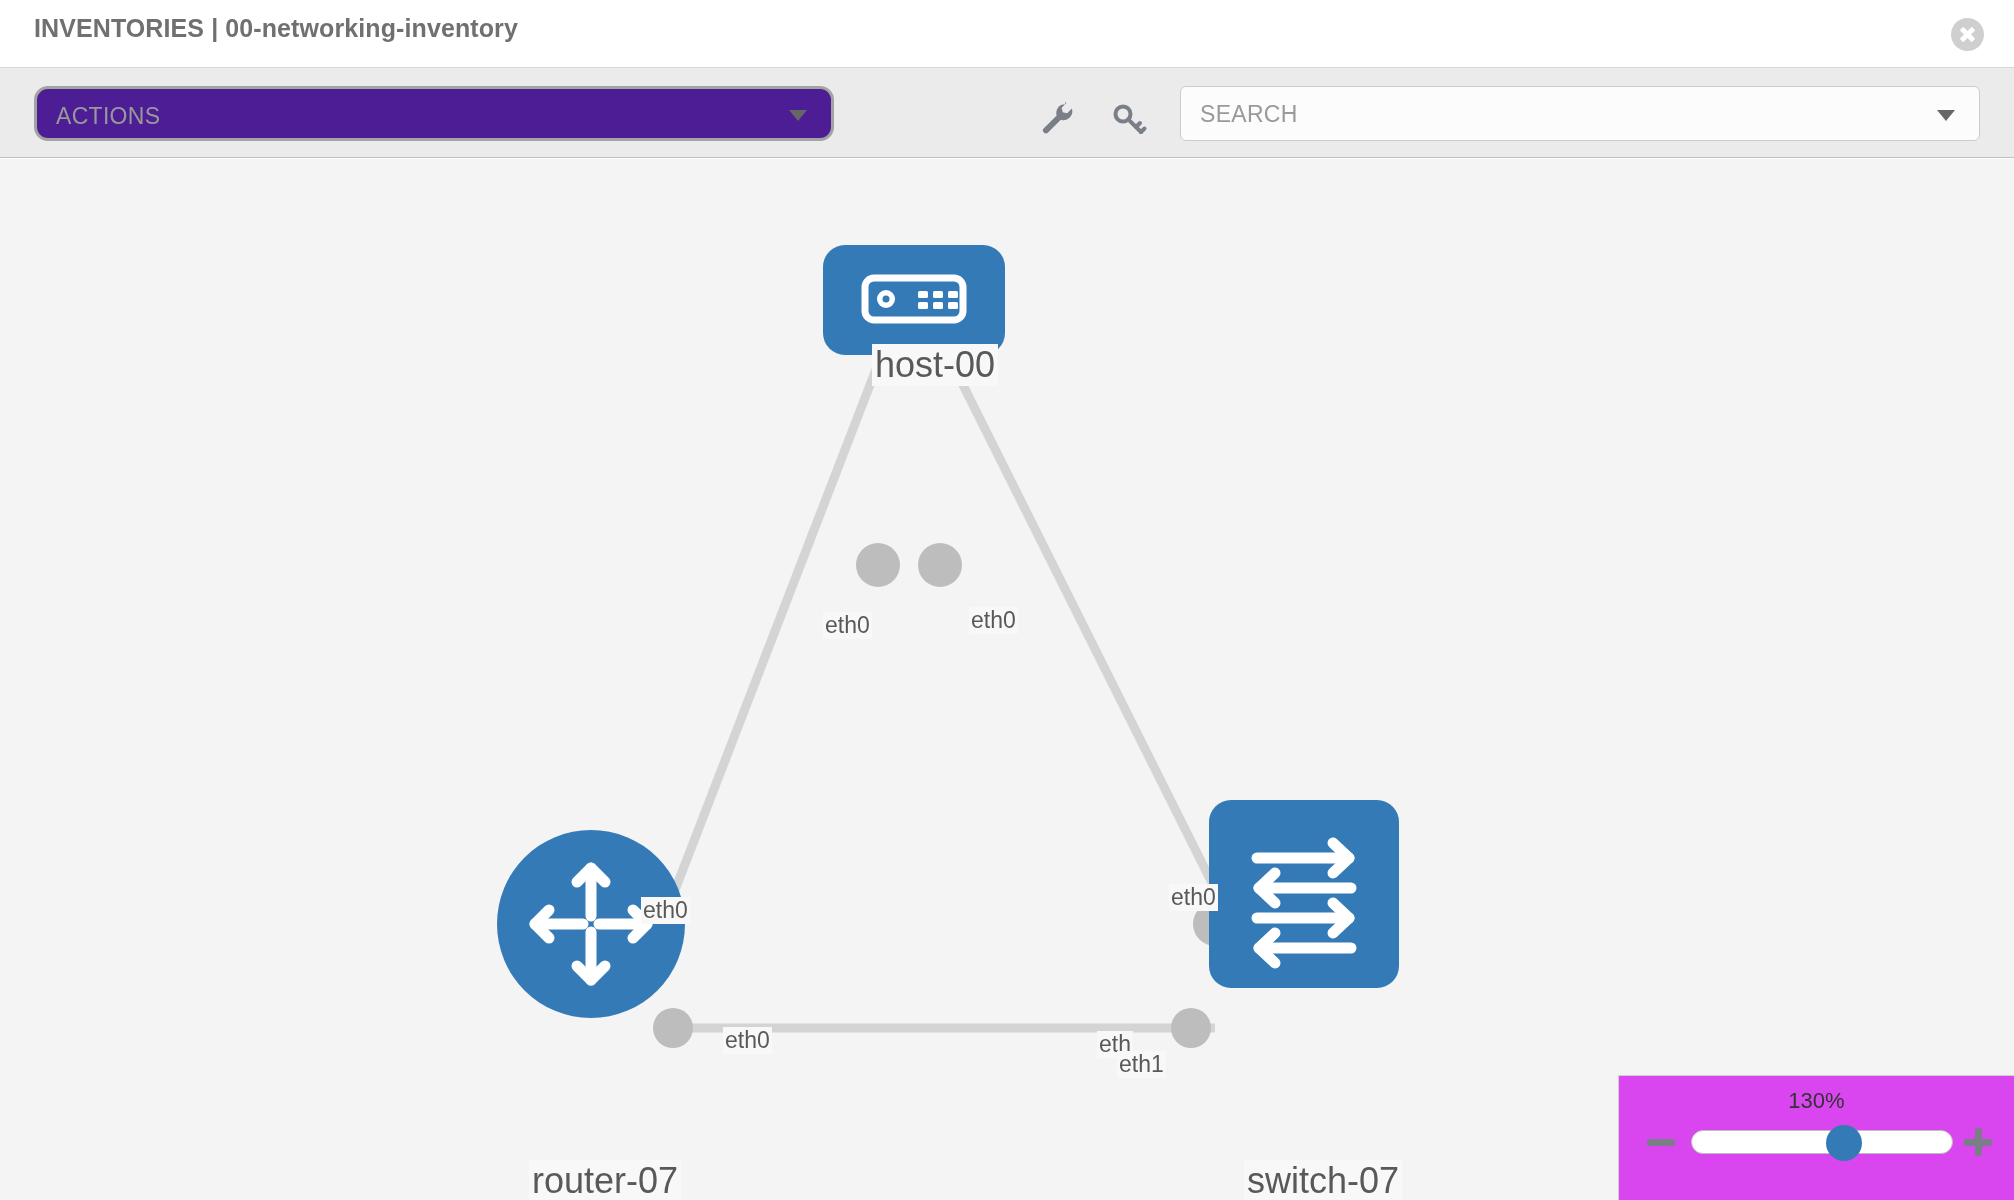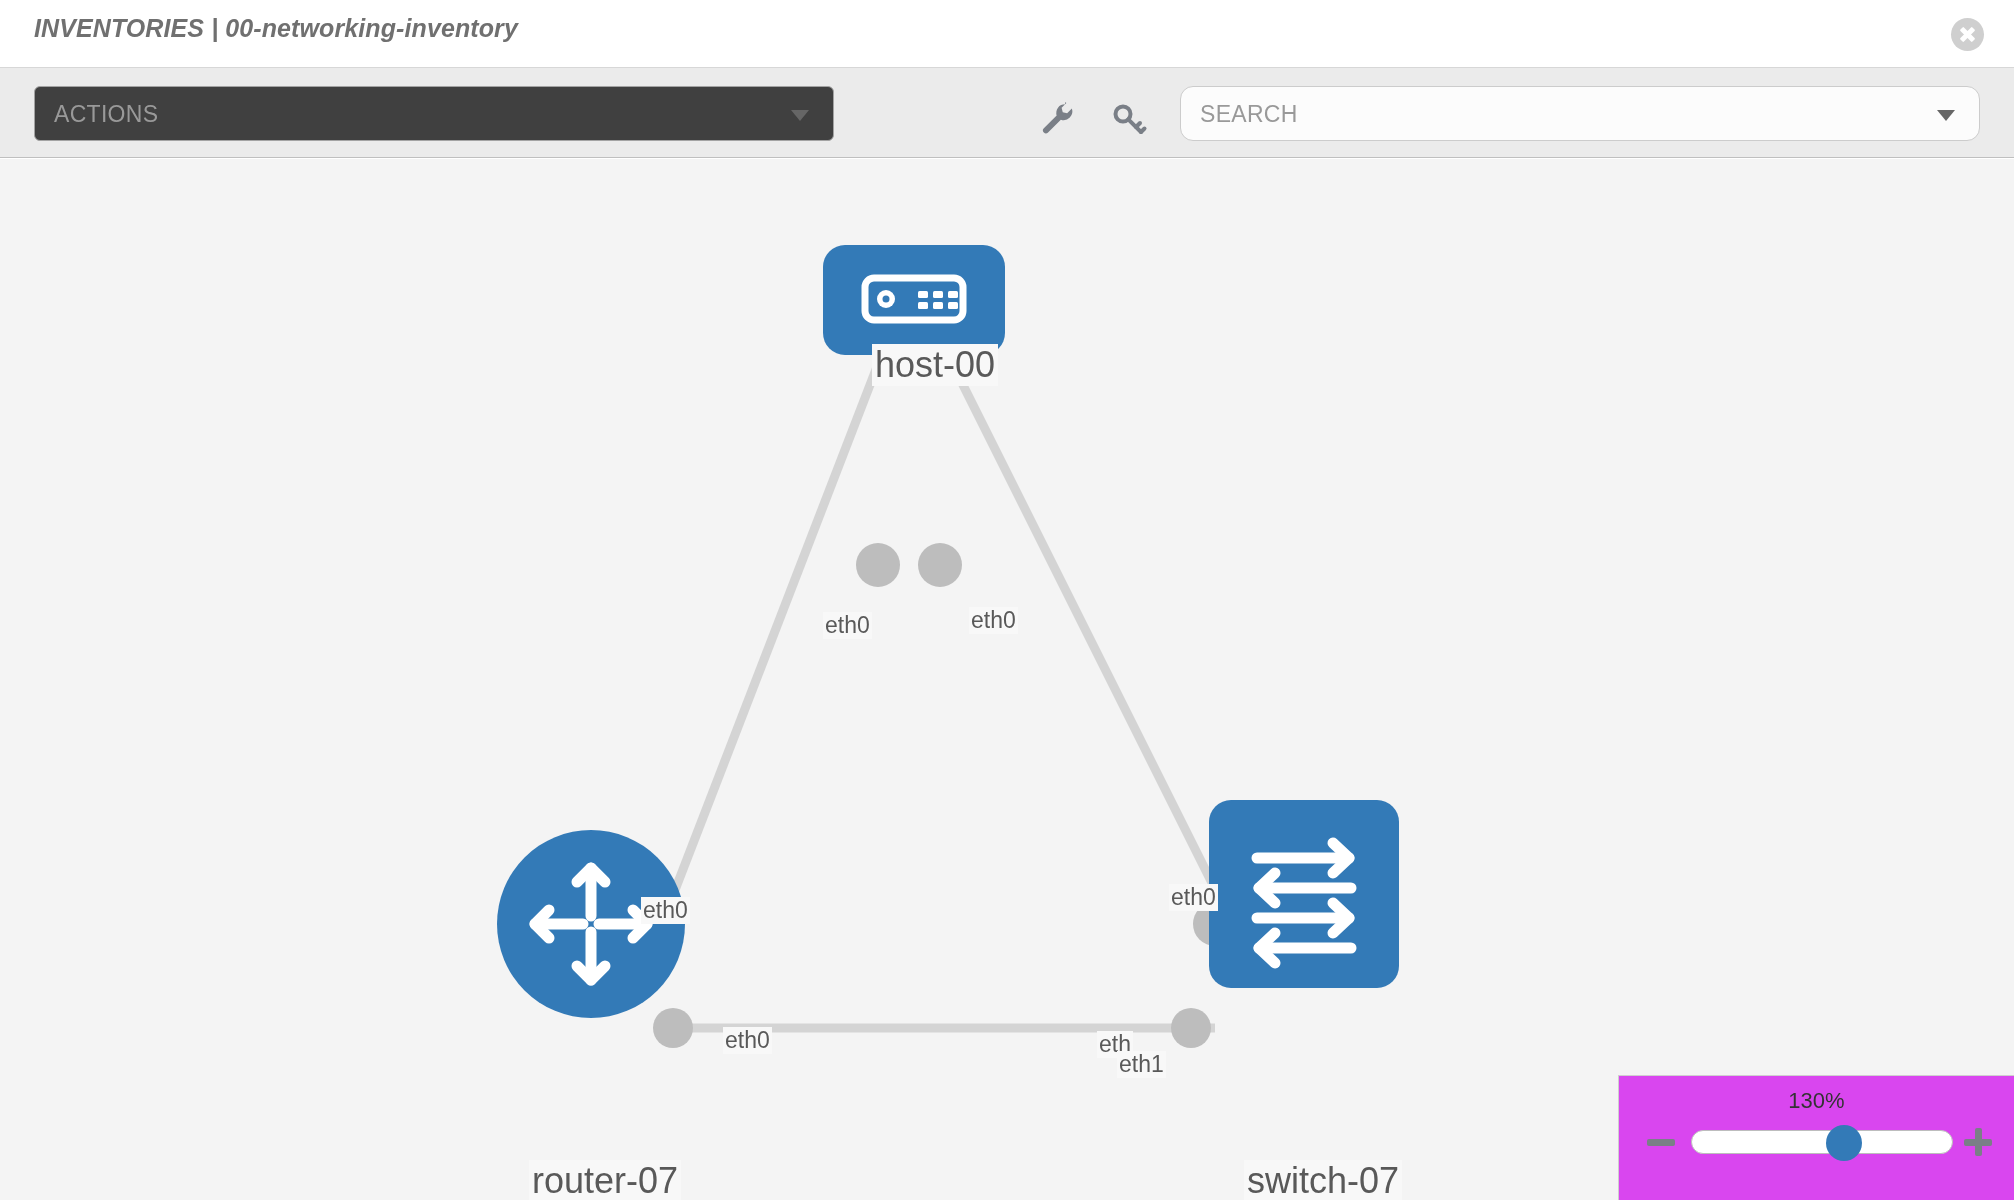--- a/index.html
+++ b/index.html
@@ -10,21 +10,20 @@
     overflow: hidden;
   }
   #app { position: relative; width: 2014px; height: 1200px; }
 
   
   .header {
     position: absolute; left: 0; top: 0;
     width: 2014px; height: 68px;
     background: #ffffff;
     border-bottom: 1px solid #d7d7d7;
-    font-style: italic;
   }
   .header-title {
     position: absolute; left: 34px; top: 14px;
     font-size: 25px; font-weight: bold;
     color: #707070; letter-spacing: 0.1px;
     white-space: nowrap;
   }
   .close-btn {
     position: absolute; right: 30px; top: 18px;
     width: 33px; height: 33px; border-radius: 50%;
@@ -41,22 +40,22 @@
   
   .toolbar {
     position: absolute; left: 0; top: 68px;
     width: 2014px; height: 90px;
     background: #ebebeb;
     border-bottom: 1px solid #bfbfbf;
   }
   .actions-select {
     position: absolute; left: 34px; top: 18px;
     width: 800px; height: 55px;
-    background: #404040;
-    border: 1px solid #a3a3a3; border-radius: 6px;
+    background: #4c1d95;
+    border: 3px solid #a3a3a3; border-radius: 14px;
     cursor: pointer;
   }
   .actions-select .label {
     position: absolute; left: 19px; top: 14px;
     font-size: 23px; color: #999999; letter-spacing: 0.3px;
   }
   .caret {
     position: absolute; right: 24px; top: 50%; margin-top: -4px;
     width: 0; height: 0;
     border-left: 9px solid transparent;
@@ -66,21 +65,21 @@
   .tool-icon {
     position: absolute; top: 32px;
     width: 40px; height: 40px; cursor: pointer;
   }
   .tool-icon.wrench { left: 1040px; }
   .tool-icon.key    { left: 1108px; }
   .search-box {
     position: absolute; left: 1180px; top: 18px;
     width: 800px; height: 55px;
     background: #fcfcfc;
-    border: 1px solid #cccccc; border-radius: 13px;
+    border: 1px solid #cccccc; border-radius: 6px;
     cursor: text;
   }
   .search-box .ph {
     position: absolute; left: 19px; top: 14px;
     font-size: 23px; color: #999999; letter-spacing: 0.3px;
   }
 
   
   .canvas {
     position: absolute; left: 0; top: 159px;

